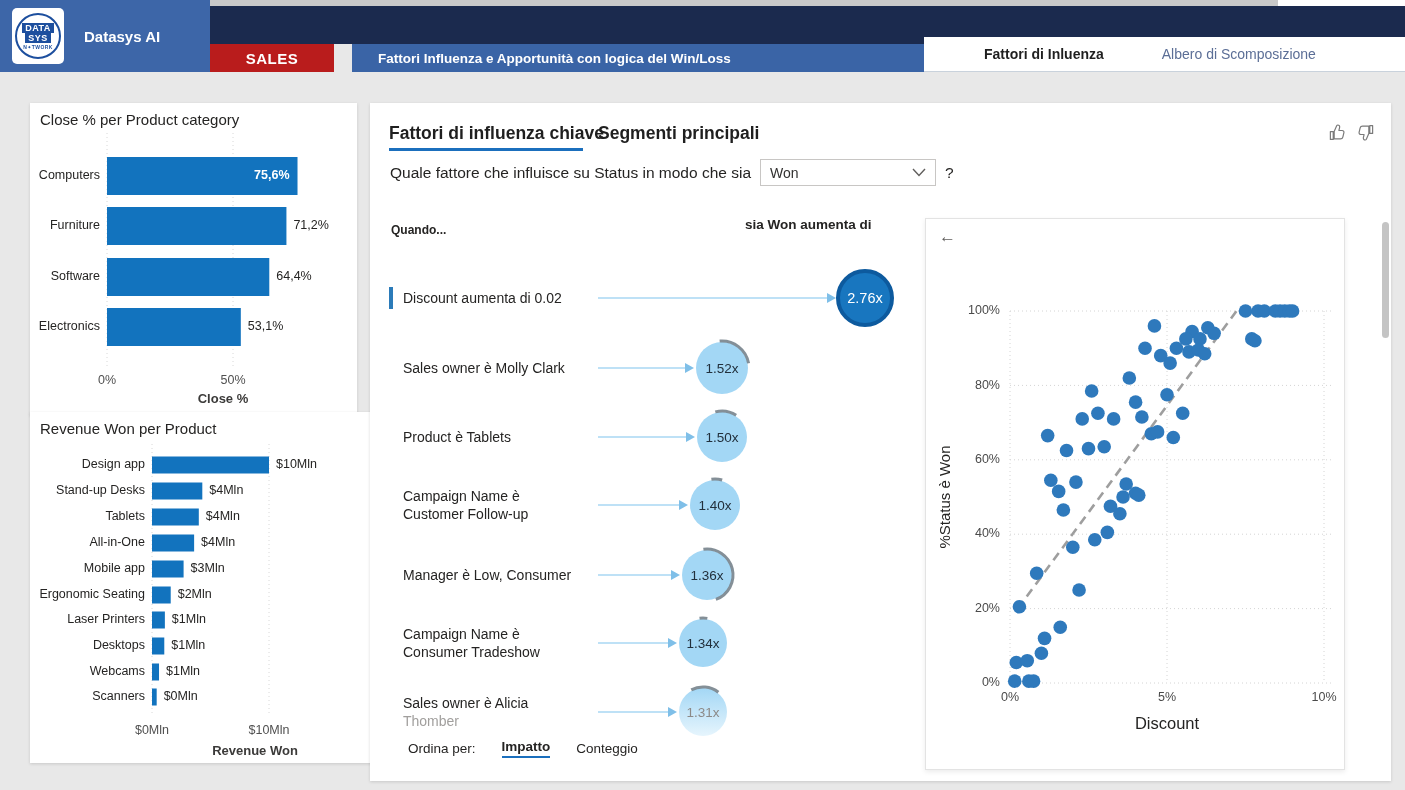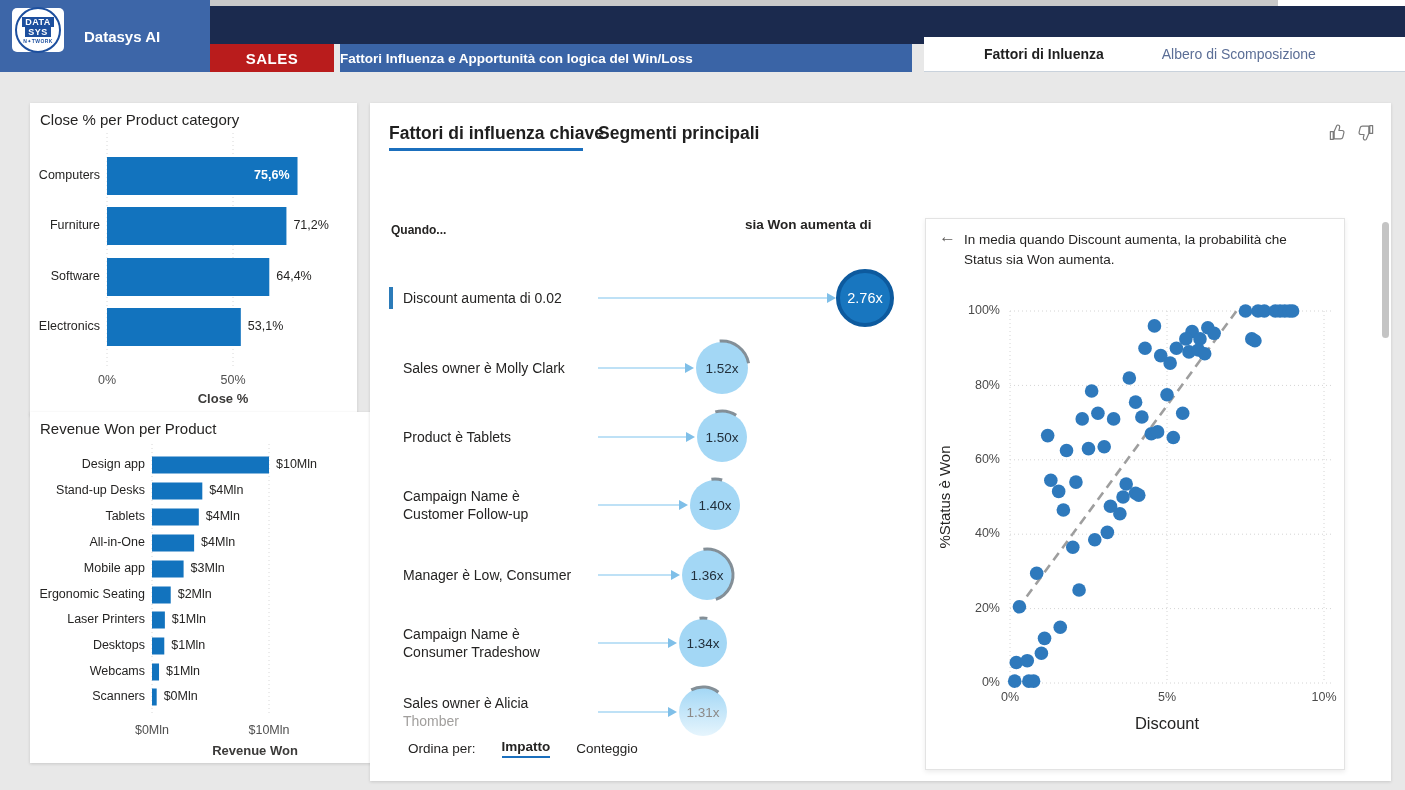--- a/index.html
+++ b/index.html
@@ -8,29 +8,29 @@
   .abs { position:absolute; }
 
   
   .hdr-left  { left:0; top:0; width:210px; height:72px; background:#3D66A8; z-index:5; }
   .hdr-strip { left:210px; top:0; width:1068px; height:6px; background:#C9C9C9; z-index:4; }
   .hdr-strip-white { left:1278px; top:0; width:127px; height:6px; background:#FFFFFF; z-index:4; }
   .hdr-navy-l { left:210px; top:6px; width:714px; height:38px; background:#1B2A4E; z-index:3; }
   .hdr-navy-r { left:924px; top:6px; width:481px; height:31px; background:#1B2A4E; z-index:3; }
   .hdr-sales { left:210px; top:44px; width:124px; height:28px; background:#b91c1c; color:#fff;
                font-weight:bold; font-size:15px; display:flex; align-items:center; justify-content:center; letter-spacing:.5px; z-index:3; }
-  .hdr-title { left:340px; top:44px; width:572px; height:28px; background:#3A64A6; color:#fff;
-               font-weight:bold; font-size:13.5px; display:flex; align-items:center; z-index:3; }
+  .hdr-title { left:352px; top:44px; width:572px; height:28px; background:#3A64A6; color:#fff;
+               font-weight:bold; font-size:13.5px; display:flex; align-items:center; padding-left:26px; z-index:3; }
   .hdr-tabs  { left:924px; top:37px; width:481px; height:35px; background:#fff; border-bottom:1px solid #C9D2DC; z-index:3;
                display:flex; align-items:center; }
   .rtab { font-size:14px; cursor:pointer; }
   .rtab.active { font-weight:bold; color:#1F1F1F; margin-left:60px; }
   .rtab.link   { color:#5B6E96; margin-left:58px; }
 
-  .logo-box { left:12px; top:8px; width:52px; height:44px; background:#fff; border-radius:5px; z-index:6;
+  .logo-box { left:12px; top:8px; width:52px; height:56px; background:#fff; border-radius:5px; z-index:6;
               display:flex; align-items:center; justify-content:center; }
   .logo-circle { width:46px; height:46px; border:2px solid #1D4F9E; border-radius:50%;
                  display:flex; flex-direction:column; align-items:center; justify-content:center; }
   .logo-word { background:#1D4F9E; color:#fff; font-weight:bold; font-size:9px; line-height:10px; padding:0 3px; letter-spacing:.5px; }
   .logo-net  { color:#1D4F9E; font-weight:bold; font-size:5px; letter-spacing:.4px; margin-top:1px; }
   .brand { left:84px; top:28px; color:#fff; font-weight:bold; font-size:15px; z-index:6; }
 
   
   .card { background:#fff; box-shadow:0 1px 3px rgba(0,0,0,.14); }
   #card1 { left:30px; top:103px; width:327px; height:312px; }
@@ -150,20 +150,30 @@
       <text x="239" y="322" text-anchor="middle" font-size="12.5" fill="#505050">$10Mln</text>
       <text x="225" y="343" text-anchor="middle" font-size="13" font-weight="600" fill="#3B3A39">Revenue Won</text>
     </svg>
 </div>
 
 <div class="abs card" id="mainCard">
   <div class="ki-tab" style="left:19px; top:20px;">Fattori di influenza chiave</div>
   <div class="ki-underline"></div>
   <div class="ki-tab" style="left:228px; top:20px;">Segmenti principali</div>
 
+  <div class="question">
+    <span>Quale fattore che influisce su Status in modo che sia</span>
+    <div class="dropdown">
+      <span>Won</span>
+      <svg width="14" height="9" viewBox="0 0 14 9">
+        <path d="M1 1 L7 7.5 L13 1" fill="none" stroke="#605E5C" stroke-width="1.4"></path>
+      </svg>
+    </div>
+    <span>?</span>
+  </div>
 
   <div class="when-header">Quando...</div>
   <div class="then-header">
     <div>sia Won aumenta di</div>
   </div>
 
   <div id="infRows">
       <div class="inf-label" style="top: 173px;">
         <span>Discount aumenta di 0.02</span>
       </div>
@@ -234,21 +244,20 @@
     </svg>
 
   <div class="sort-row">
     <span>Ordina per:</span>
     <span class="sort-opt active">Impatto</span>
     <span class="sort-opt">Conteggio</span>
   </div>
 
   <div class="scatter-panel">
     <span class="back-arrow">←</span>
-    <div class="scatter-desc">In media quando Discount aumenta, la probabilità che Status sia Won aumenta.</div>
     <svg class="chart-svg" id="scatterSvg" width="418" height="550" style="top:0;">
         <line x1="84" x2="84" y1="92" y2="464" stroke="#D4D4D4" stroke-dasharray="1 3"></line>
         <line x1="241" x2="241" y1="92" y2="464" stroke="#D4D4D4" stroke-dasharray="1 3"></line>
         <line x1="398" x2="398" y1="92" y2="464" stroke="#D4D4D4" stroke-dasharray="1 3"></line>
         <line x1="84" x2="406" y1="464" y2="464" stroke="#D4D4D4" stroke-dasharray="1 3"></line>
         <line x1="84" x2="406" y1="389.6" y2="389.6" stroke="#D4D4D4" stroke-dasharray="1 3"></line>
         <line x1="84" x2="406" y1="315.2" y2="315.2" stroke="#D4D4D4" stroke-dasharray="1 3"></line>
         <line x1="84" x2="406" y1="240.79999999999998" y2="240.79999999999998" stroke="#D4D4D4" stroke-dasharray="1 3"></line>
         <line x1="84" x2="406" y1="166.39999999999998" y2="166.39999999999998" stroke="#D4D4D4" stroke-dasharray="1 3"></line>
         <line x1="84" x2="406" y1="92" y2="92" stroke="#D4D4D4" stroke-dasharray="1 3"></line>

